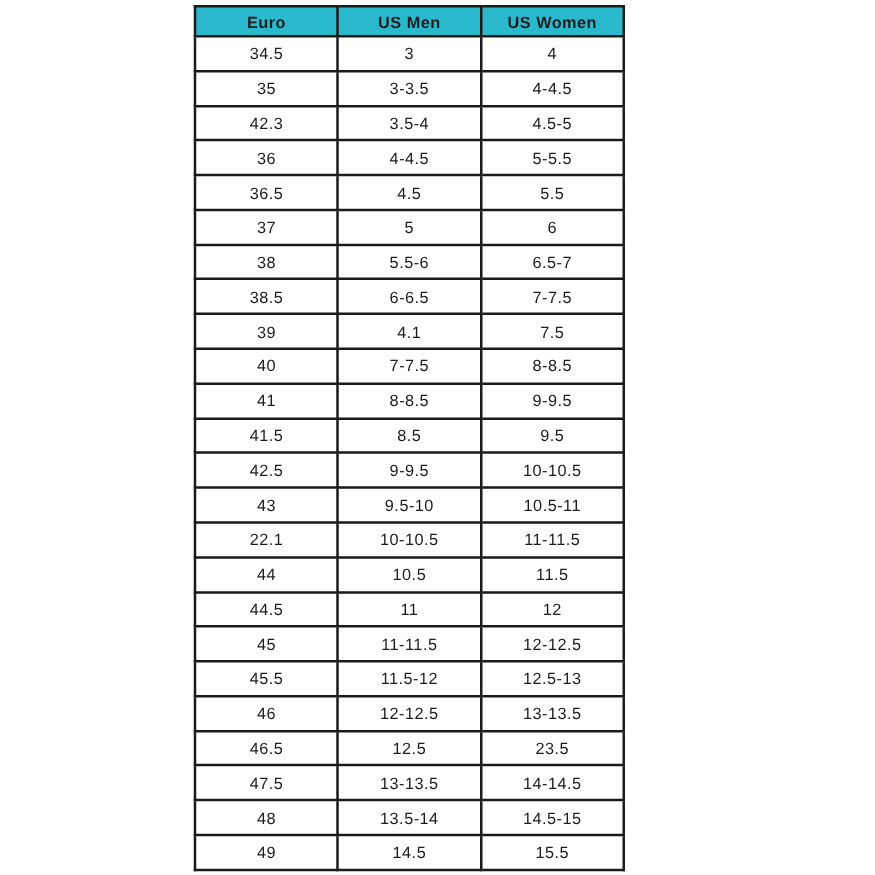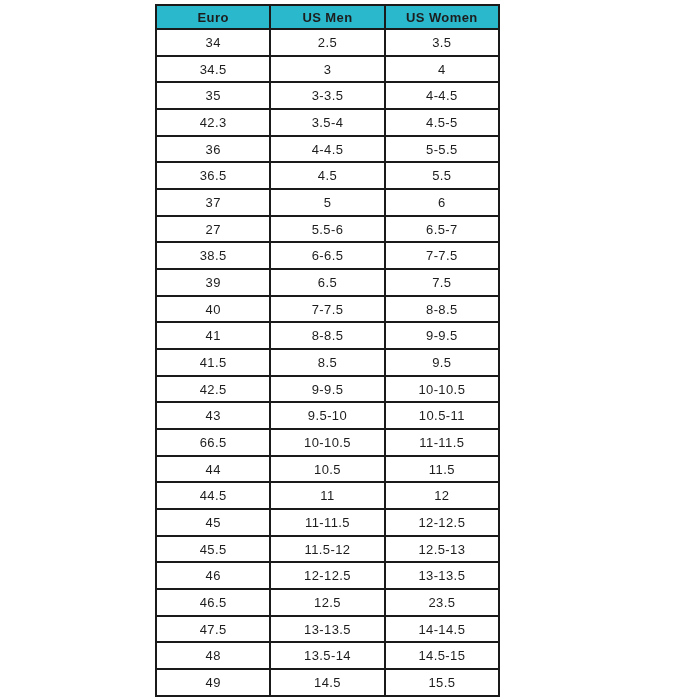--- a/index.html
+++ b/index.html
@@ -61,25 +61,20 @@
     <table class="size-table">
       <thead>
         <tr>
           <th>Euro</th>
           <th>US Men</th>
           <th>US Women</th>
         </tr>
       </thead>
       <tbody>
           <tr>
-            <td>34</td>
-            <td>2.5</td>
-            <td>3.5</td>
-          </tr>
-          <tr>
             <td>34.5</td>
             <td>3</td>
             <td>4</td>
           </tr>
           <tr>
             <td>35</td>
             <td>3-3.5</td>
             <td>4-4.5</td>
           </tr>
           <tr>
@@ -96,32 +91,32 @@
             <td>36.5</td>
             <td>4.5</td>
             <td>5.5</td>
           </tr>
           <tr>
             <td>37</td>
             <td>5</td>
             <td>6</td>
           </tr>
           <tr>
-            <td>27</td>
+            <td>38</td>
             <td>5.5-6</td>
             <td>6.5-7</td>
           </tr>
           <tr>
             <td>38.5</td>
             <td>6-6.5</td>
             <td>7-7.5</td>
           </tr>
           <tr>
             <td>39</td>
-            <td>6.5</td>
+            <td>4.1</td>
             <td>7.5</td>
           </tr>
           <tr>
             <td>40</td>
             <td>7-7.5</td>
             <td>8-8.5</td>
           </tr>
           <tr>
             <td>41</td>
             <td>8-8.5</td>
@@ -136,21 +131,21 @@
             <td>42.5</td>
             <td>9-9.5</td>
             <td>10-10.5</td>
           </tr>
           <tr>
             <td>43</td>
             <td>9.5-10</td>
             <td>10.5-11</td>
           </tr>
           <tr>
-            <td>66.5</td>
+            <td>22.1</td>
             <td>10-10.5</td>
             <td>11-11.5</td>
           </tr>
           <tr>
             <td>44</td>
             <td>10.5</td>
             <td>11.5</td>
           </tr>
           <tr>
             <td>44.5</td>

